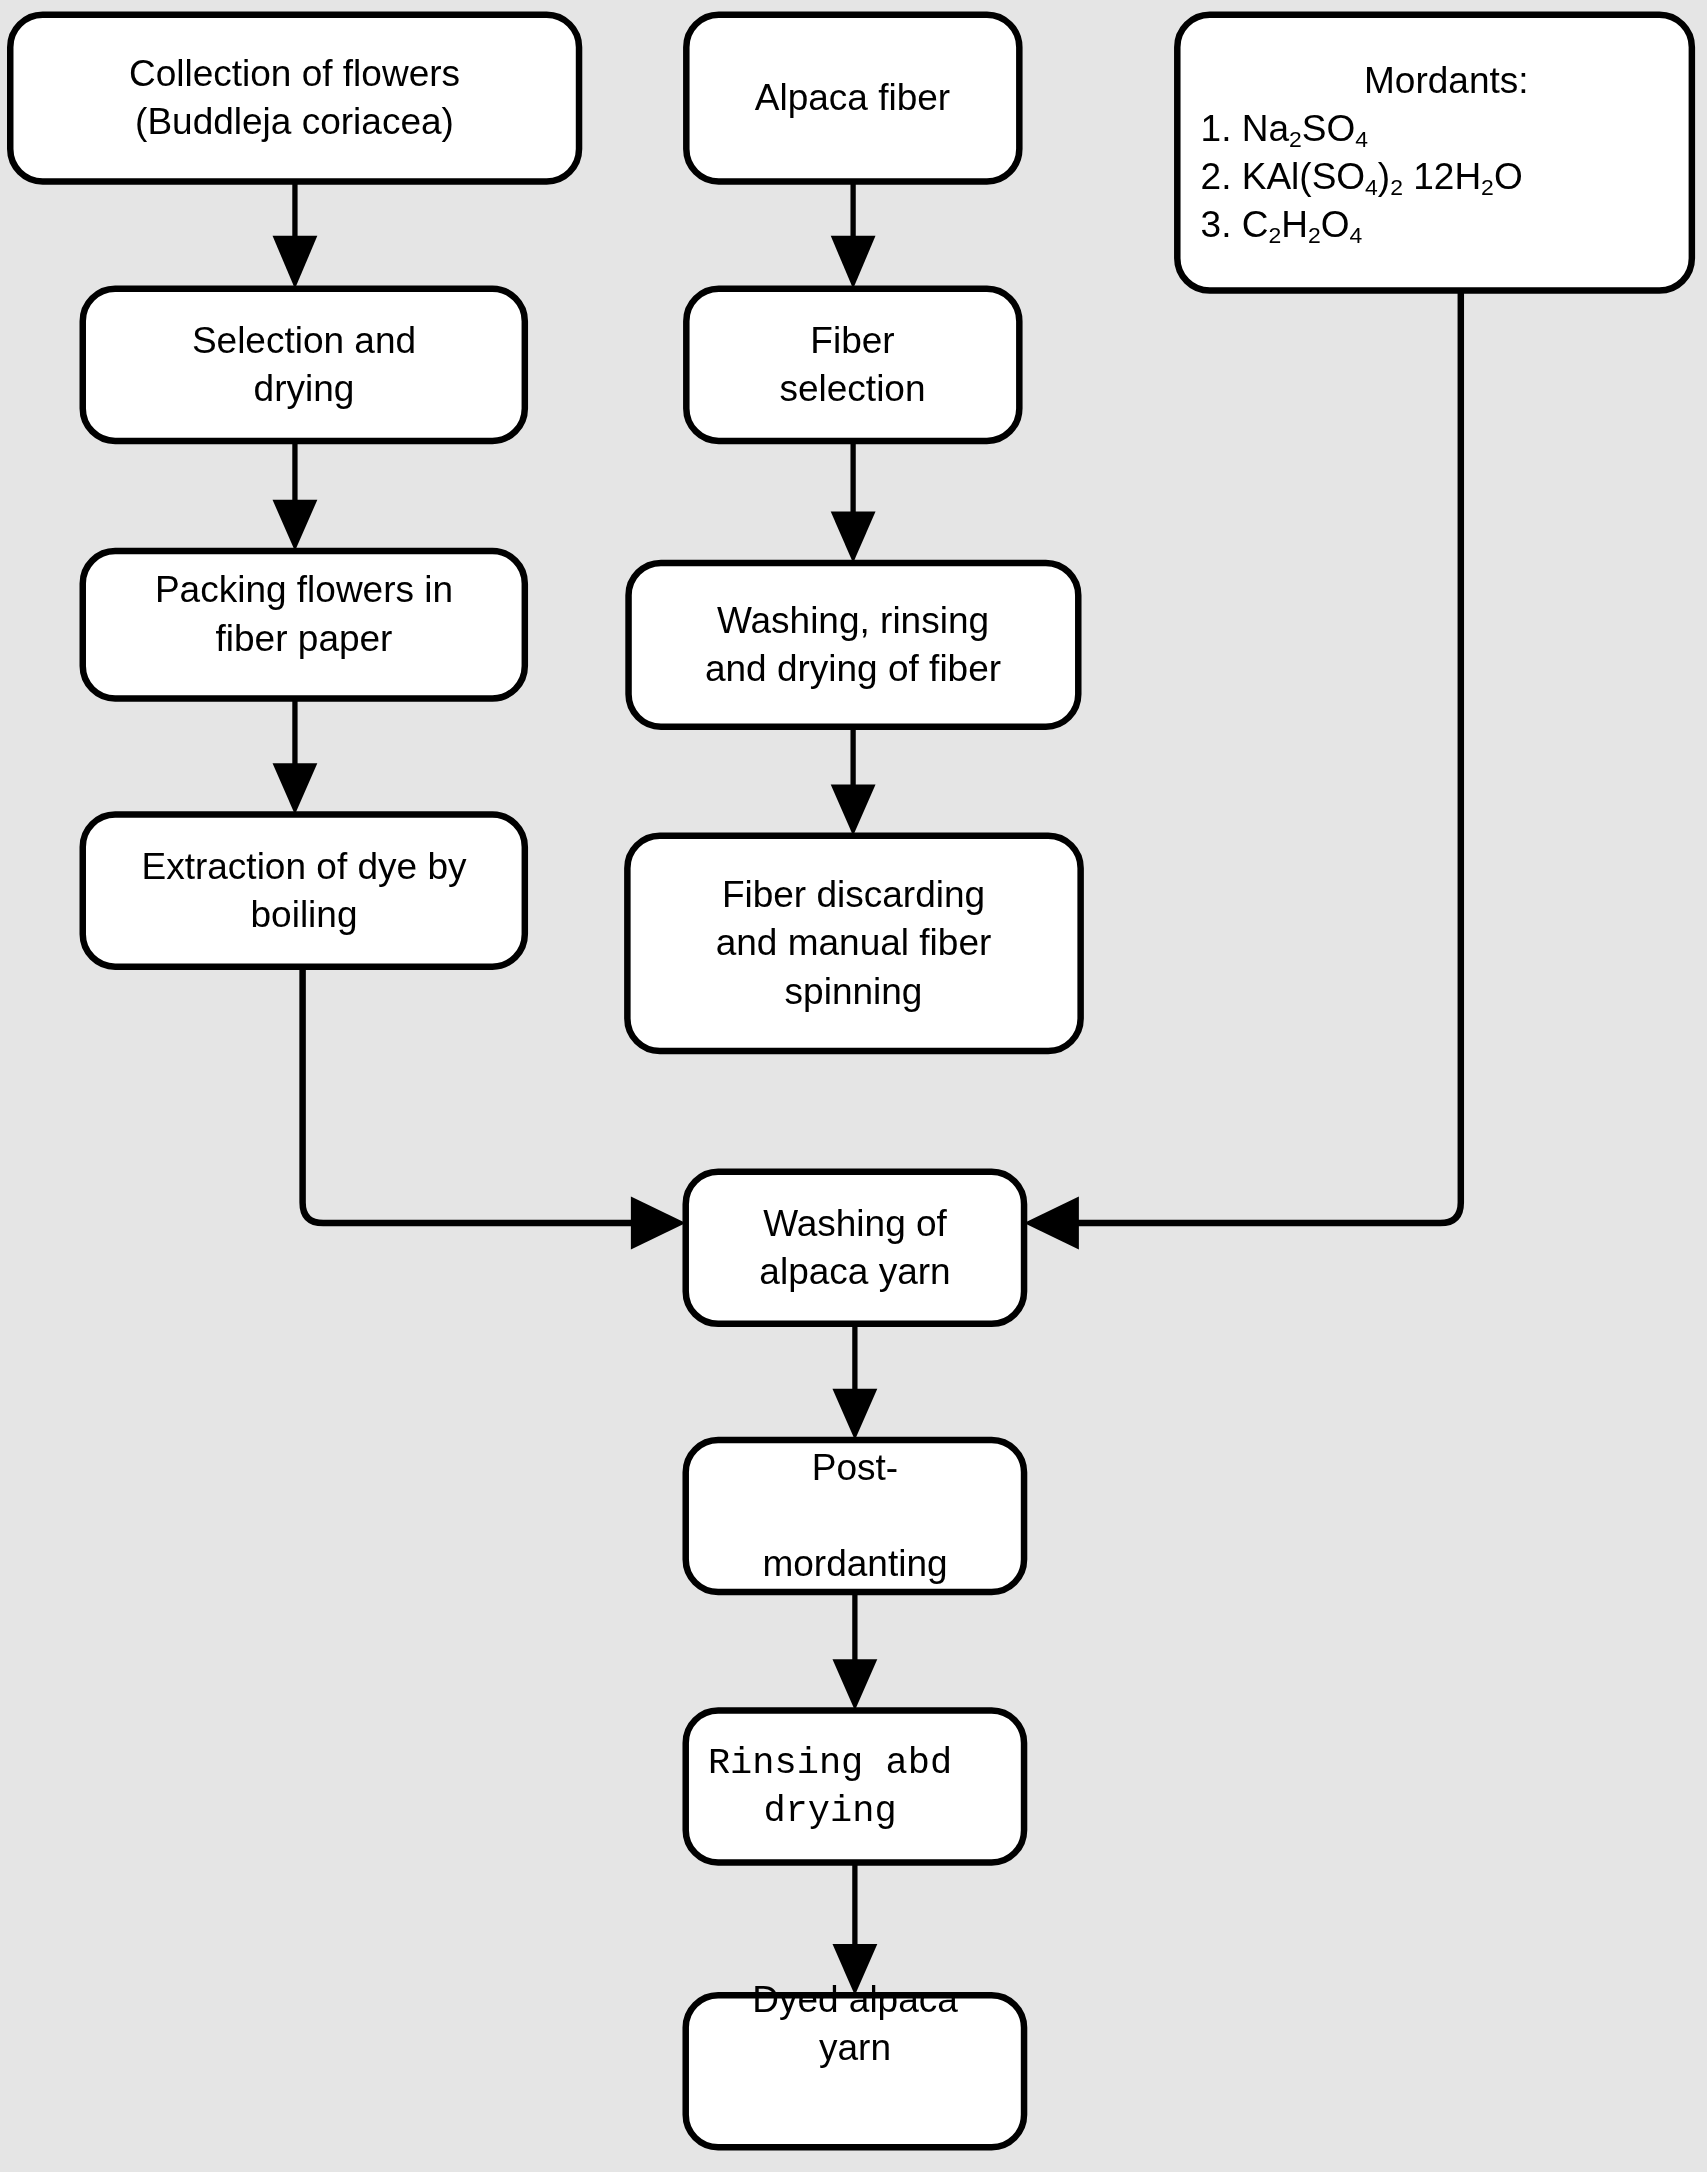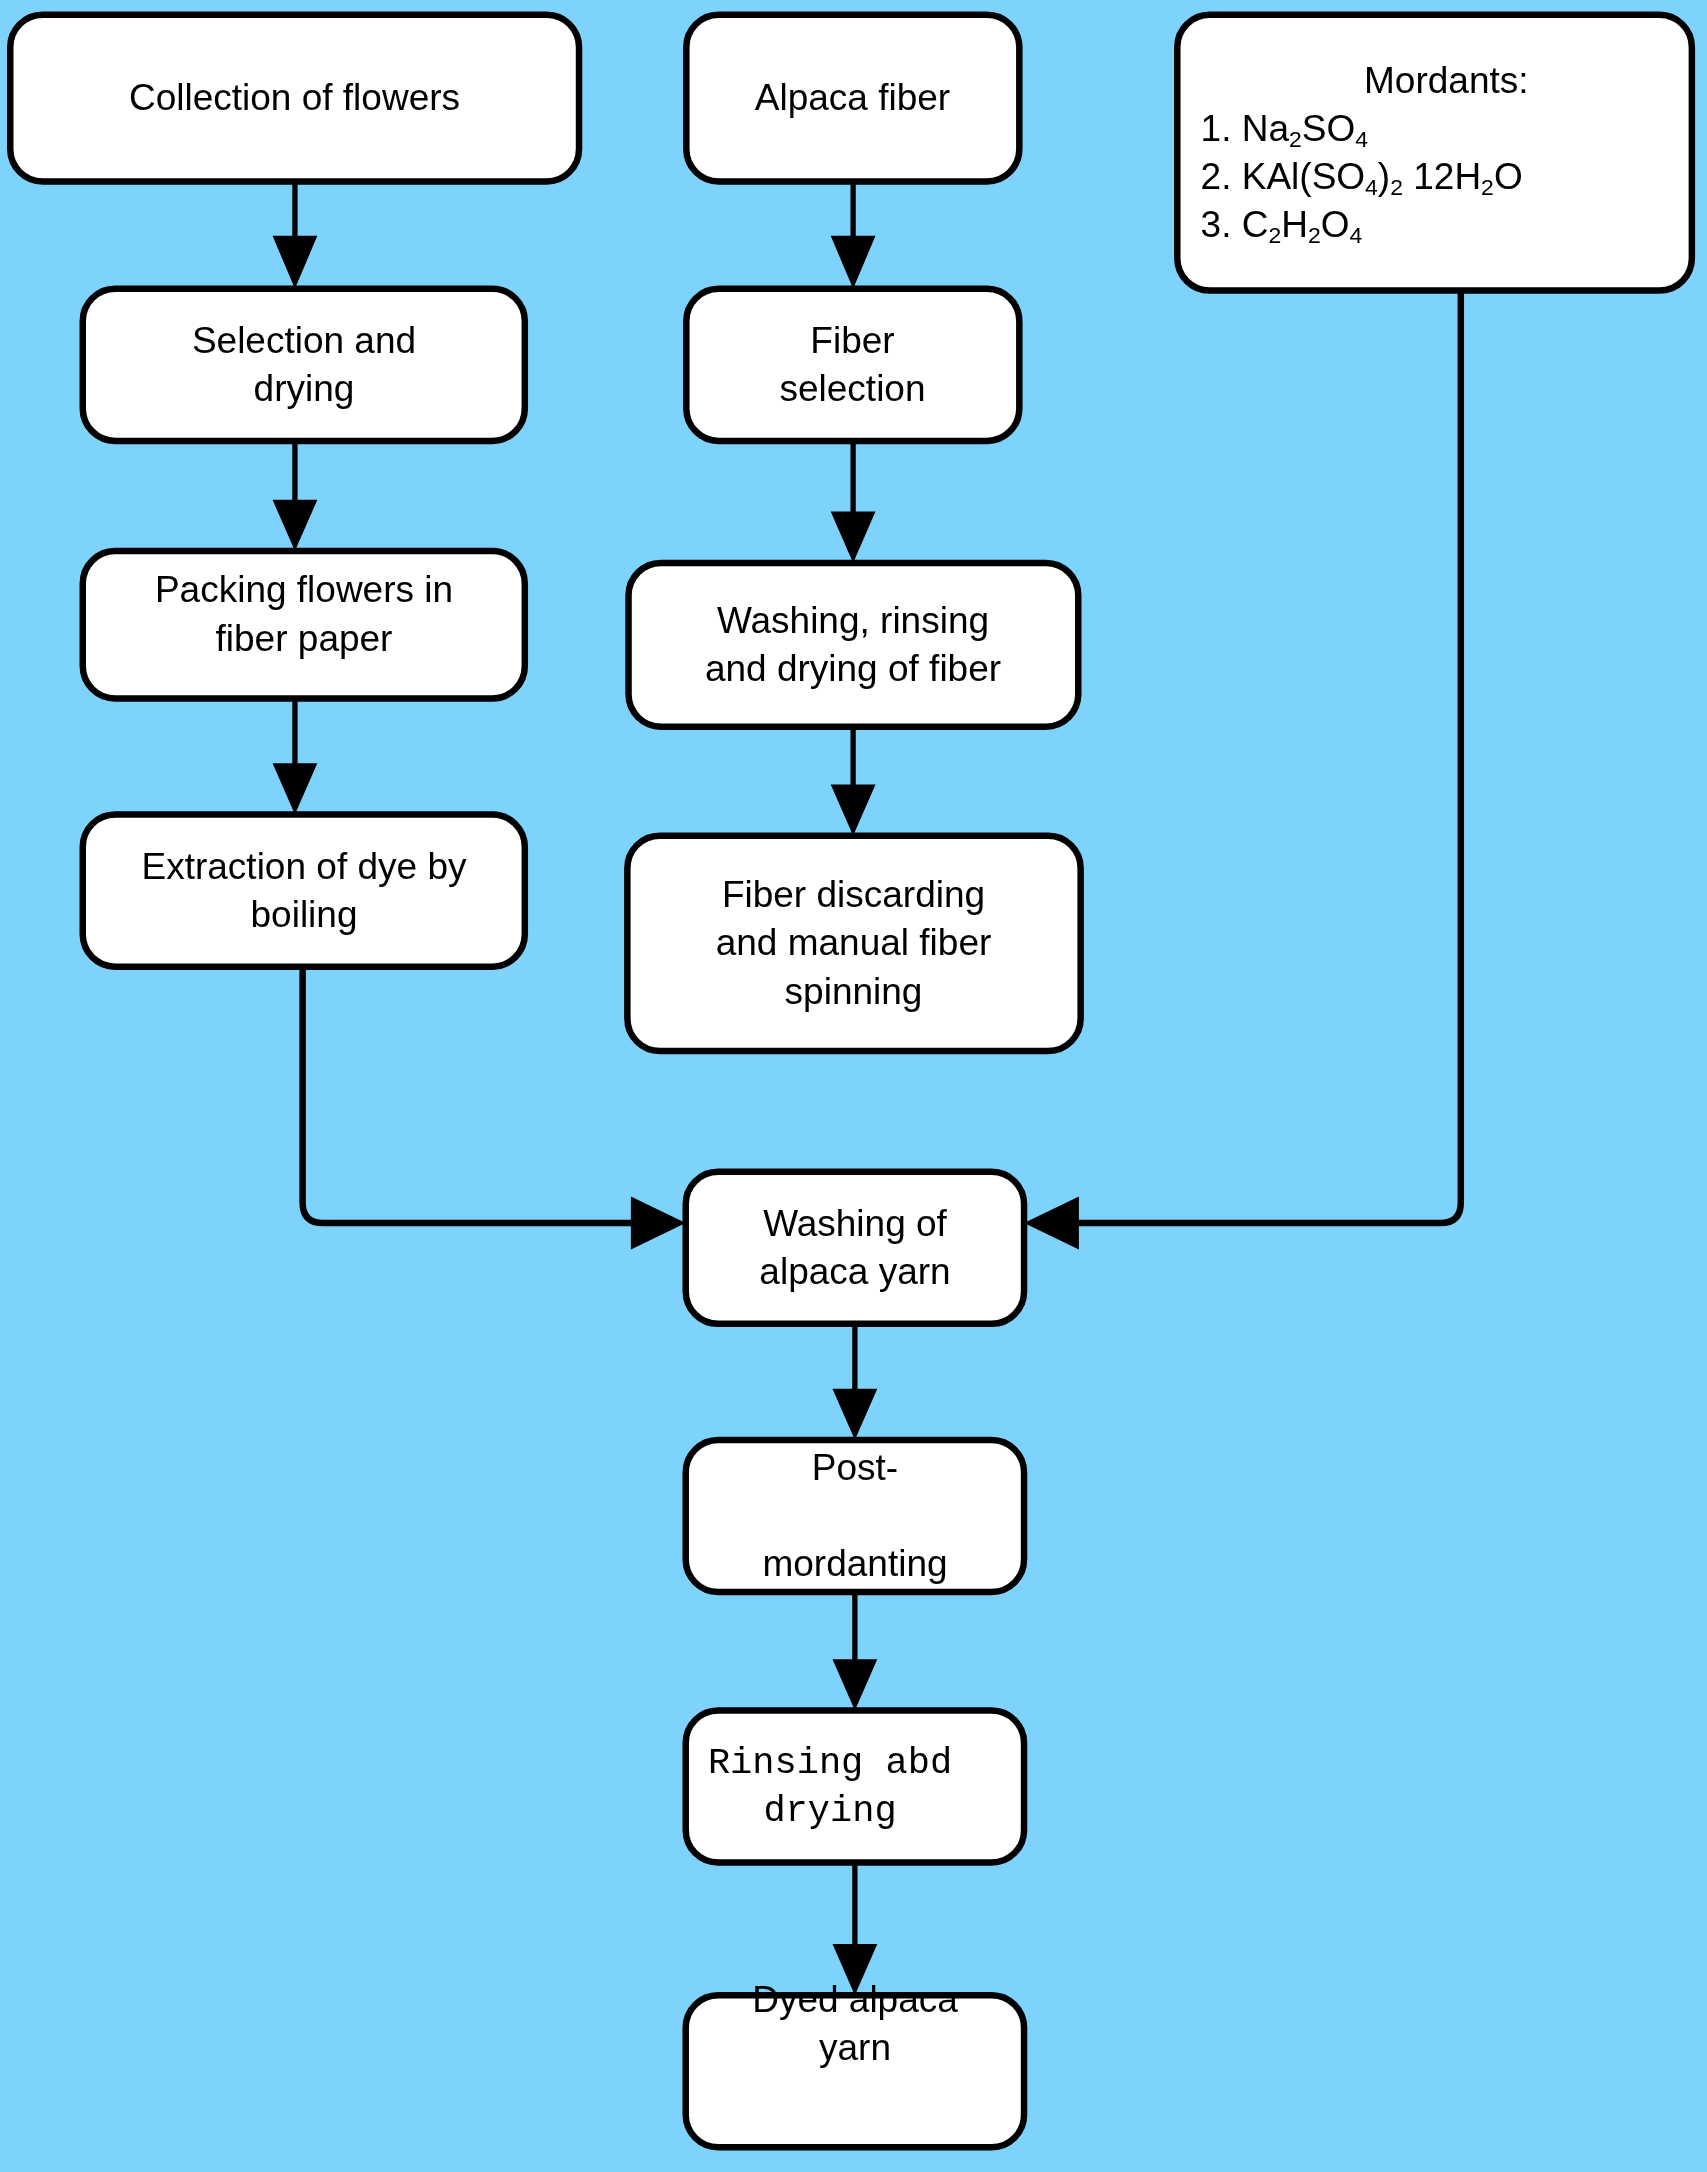--- a/index.html
+++ b/index.html
@@ -7,21 +7,21 @@
     padding: 0;
     background: #ffffff;
   }
   body {
     font-family: "Liberation Sans", sans-serif;
   }
   #flowchart-root {
     position: relative;
     width: 1708px;
     height: 2172px;
-    background: #7dd3fc;
+    background: #e5e5e5;
     overflow: hidden;
   }
   #flow-svg {
     position: absolute;
     inset: 0;
     width: 1708px;
     height: 2172px;
     display: block;
   }
   .node-box {
@@ -162,20 +162,21 @@
 
     <g>
       <line class="conn-thin" x1="1450" y1="3160" x2="1450" y2="3328"></line>
       <polygon class="arrow-head" points="1450,3385 1412,3298 1488,3298"></polygon>
     </g>
 
   </svg>
 
   <div class="node-label" style="left:10px; top:14.7px; width:569px; height:167px;">
     <span class="line">Collection of flowers</span>
+    <span class="line">(Buddleja coriacea)</span>
   </div>
 
   <div class="node-label" style="left:83px; top:289px; width:442px; height:152px;">
     <span class="line">Selection and</span>
     <span class="line">drying</span>
   </div>
 
   <div class="node-label" style="left:83px; top:541px; width:442px; height:147px;text-align:center;">
     <span class="line">Packing flowers in</span>
     <span class="line">fiber paper</span>

